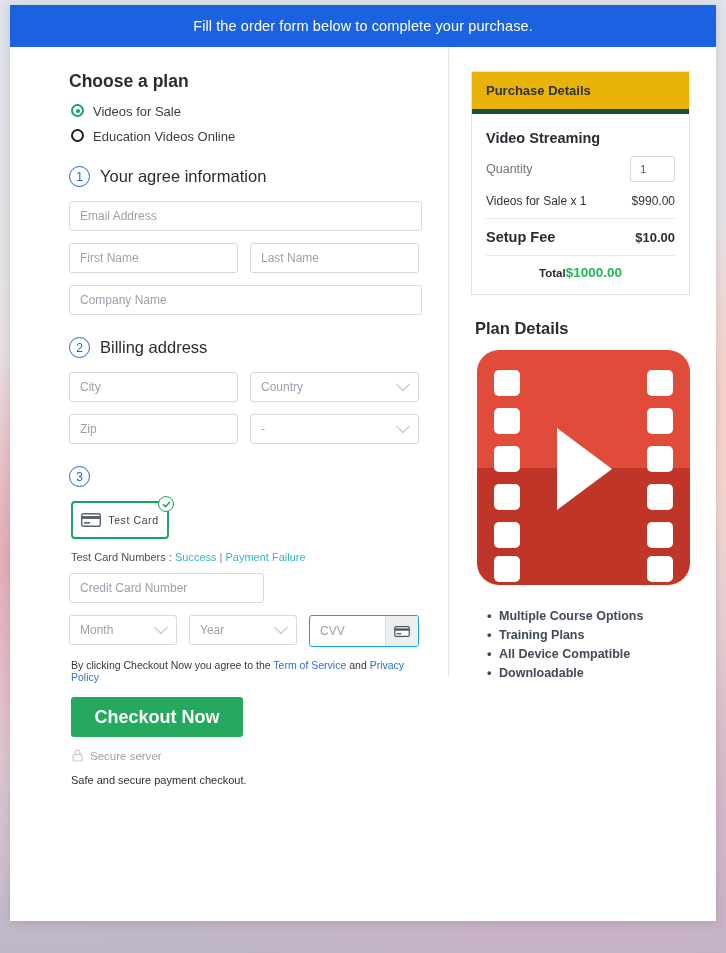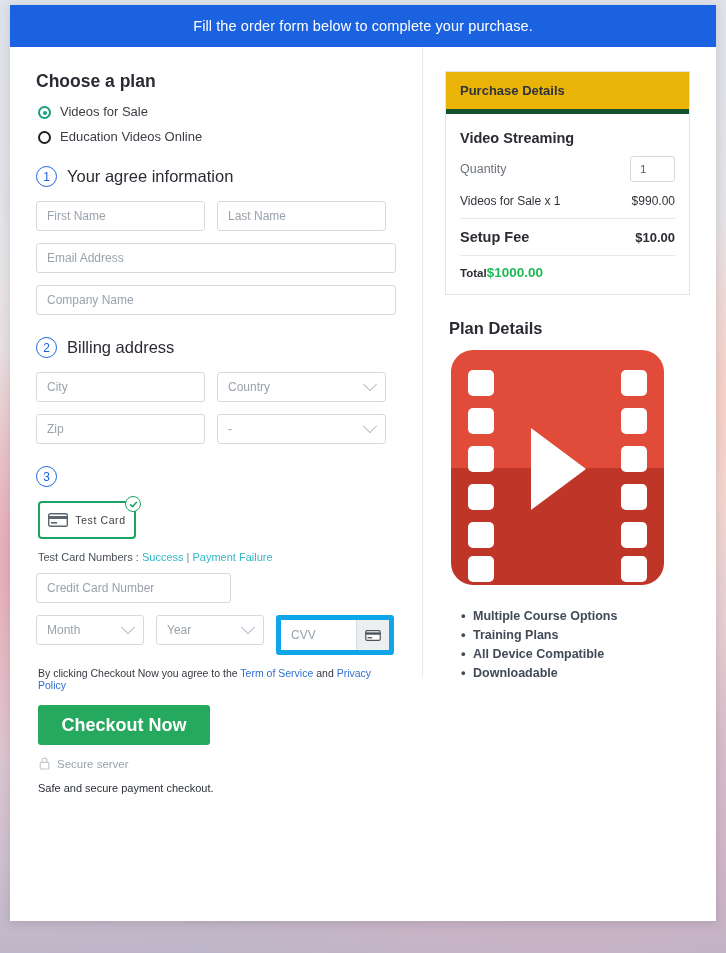--- a/index.html
+++ b/index.html
@@ -28,31 +28,31 @@
 
   .topbar {
     height: 42px;
     background: #1b62e0;
     color: #ffffff;
     display: flex; align-items: center; justify-content: center;
     font-size: 14.5px;
     letter-spacing: .1px;
   }
 
-  .body-cols { display: flex; height: 630px; }
+  .body-cols { display: flex; height: 630px; margin-left: 33px; }
   .col-left  { width: 412px; padding: 24px 26px 0 26px; box-sizing: border-box; }
   .col-div   { width: 1px; background: #e8e8e8; margin-top: 0; }
   .col-right { flex: 1; padding: 24px 26px 0 22px; box-sizing: border-box; }
 
   h2.sec-title {
     margin: 0 0 12px 0;
     font-size: 17.5px; font-weight: bold; color: #2b2b33;
   }
 
-  .radio-row { display: flex; align-items: flex-end; margin: 0 0 10px 2px; }
+  .radio-row { display: flex; align-items: flex-start; margin: 0 0 10px 2px; }
   .radio {
     width: 13px; height: 13px; border-radius: 50%;
     border: 2px solid #1f2124; box-sizing: border-box;
     margin-right: 9px; position: relative; flex: none;
   }
   .radio.on { border-color: #14a07b; }
   .radio.on::after {
     content: ""; position: absolute; left: 2.5px; top: 2.5px;
     width: 4px; height: 4px; border-radius: 50%; background: #14a07b;
   }
@@ -99,21 +99,21 @@
 
   .testline { font-size: 11px; color: #4a5058; margin: 2px 0 10px 2px; }
   .testline a { color: #2fb8c6; text-decoration: none; }
   .testline .sep { color: #7d858d; }
 
   .fld.ccnum { width: 195px; flex: none; }
   .fld.mo { width: 108px; flex: none; }
   .fld.yr { width: 108px; flex: none; }
   .cvvwrap {
     display: flex; width: 108px; flex: none;
-    height: 30px; border: 5px solid #0ea5e9; border-radius: 3px; overflow: hidden;
+    height: 30px; border: 1px solid #0ea5e9; border-radius: 3px; overflow: hidden;
   }
   .cvvwrap .cv { flex: 1; display: flex; align-items: center; padding-left: 10px; font-size: 12px; color: #9aa2ab; }
   .cvvbtn {
     width: 32px; background: #eceff1; border-left: 1px solid #d6dade;
     display: flex; align-items: center; justify-content: center;
   }
 
   .agree { font-size: 10.5px; color: #34383f; margin: 8px 0 14px 2px; }
   .agree a { color: #2f6fd0; text-decoration: none; }
 
@@ -142,21 +142,21 @@
   .qty-box {
     width: 45px; height: 26px; border: 1px solid #d6dade; border-radius: 3px;
     display: flex; align-items: center; padding-left: 9px; box-sizing: border-box;
     font-size: 11.5px; color: #555c64;
   }
   .pd-row2 { display: flex; justify-content: space-between; font-size: 12px; color: #2e333a; padding: 6px 0 10px 0; }
   .hr { height: 1px; background: #e8e8e8; }
   .pd-fee { display: flex; justify-content: space-between; align-items: baseline; padding: 10px 0 10px 0; }
   .pd-fee .l { font-size: 14.5px; font-weight: bold; color: #2b2b33; }
   .pd-fee .r { font-size: 13px; font-weight: bold; color: #2b2b33; }
-  .pd-total { display: flex; justify-content: flex-start; align-items: baseline; padding: 9px 0 2px 0; }
+  .pd-total { display: flex; justify-content: center; align-items: baseline; padding: 9px 0 2px 0; }
   .pd-total .l { font-size: 11.5px; font-weight: bold; color: #2b2b33; }
   .pd-total .r { font-size: 13.5px; font-weight: bold; color: #1db954; }
 
   .plan-title { font-size: 16.5px; font-weight: bold; color: #2b2b33; margin: 24px 0 12px 4px; }
   .film { margin: 0 0 0 6px; }
   .bullets { margin: 20px 0 0 16px; padding: 0; list-style: none; }
   .bullets li {
     font-size: 12.5px; font-weight: bold; color: #414a57; margin-bottom: 5px;
     position: relative; padding-left: 12px;
   }
@@ -188,25 +188,25 @@
           <span class="radio"></span>
           <span class="radio-label">Education Videos Online</span>
         </div>
 
         <div class="step-head">
           <span class="step-num">1</span>
           <span class="step-text">Your agree information</span>
         </div>
 
         <div class="row">
+          <div class="fld full">Email Address</div>
+        </div>
+        <div class="row">
           <div class="fld half">First Name</div>
           <div class="fld half">Last Name</div>
-        </div>
-        <div class="row">
-          <div class="fld full">Email Address</div>
         </div>
         <div class="row">
           <div class="fld full">Company Name</div>
         </div>
 
         <div class="step-head">
           <span class="step-num">2</span>
           <span class="step-text">Billing address</span>
         </div>
 

